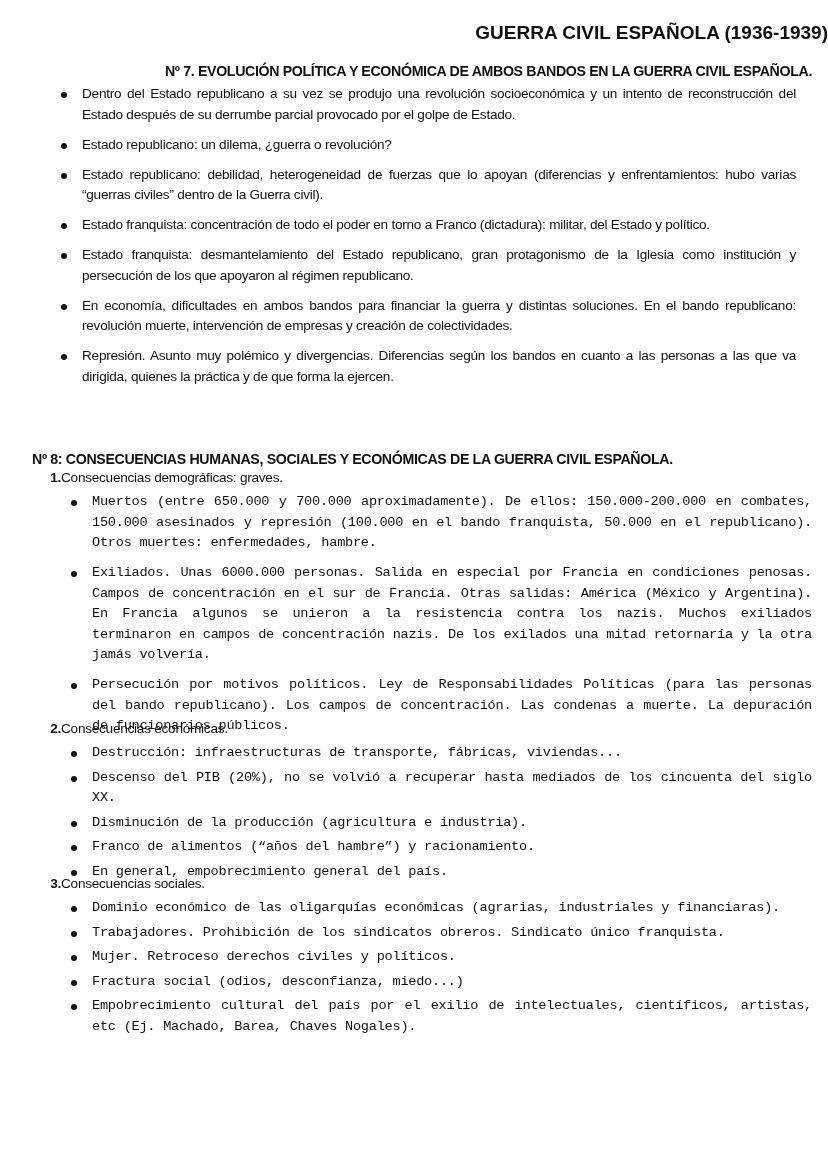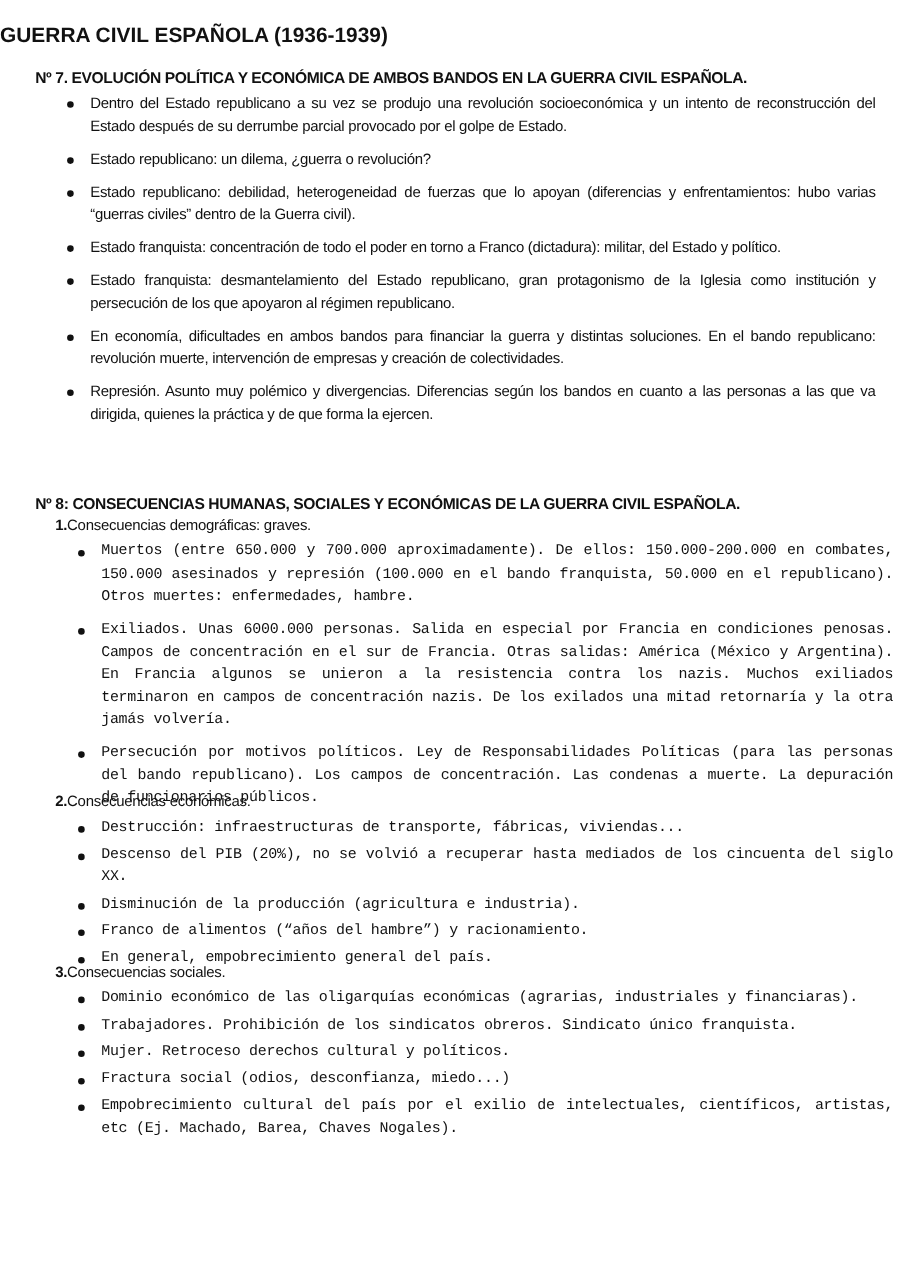--- a/index.html
+++ b/index.html
@@ -2,21 +2,21 @@
 <html><head>
 <meta charset="utf-8">
 <style>
   html, body { margin: 0; padding: 0; background: #ffffff; }
   body {
     width: 828px; height: 1171px; overflow: hidden; position: relative;
     font-family: "Liberation Sans", sans-serif; color: #111111;
   }
   .page { position: absolute; left: 0; top: 0; width: 828px; }
   .title {
-    position: absolute; top: 22px; left: 0; width: 828px; text-align: left;
+    position: absolute; top: 22px; left: 0; width: 828px; text-align: right;
     font-size: 19px; font-weight: bold; letter-spacing: 0px;
   }
   .h2 {
     position: absolute; left: 32px; width: 780px;
     font-size: 14.2px; font-weight: bold; white-space: nowrap; letter-spacing: -0.35px;
   }
   .text {
     font-size: 13.6px; line-height: 20.5px; text-align: justify; letter-spacing: -0.25px;
   }
   .s7-list { position: absolute; left: 0; top: 84px; width: 828px; }
@@ -33,21 +33,21 @@
   .s8-item { position: relative; margin-left: 92px; width: 720px; margin-bottom: 4px; font-family: Liberation Mono, monospace; }
   .s8-item.spaced { margin-bottom: 9.5px; }
 </style>
 </head>
 <body>
 
 <div class="page">
 
   <div class="title">GUERRA CIVIL ESPAÑOLA (1936-1939)</div>
 
-  <div class="h2" style="top:63px;">Nº 7. EVOLUCIÓN POLÍTICA Y ECONÓMICA DE AMBOS BANDOS EN LA GUERRA CIVIL ESPAÑOLA.</div>
+  <div class="h2" style="top:63px;text-align:right;">Nº 7. EVOLUCIÓN POLÍTICA Y ECONÓMICA DE AMBOS BANDOS EN LA GUERRA CIVIL ESPAÑOLA.</div>
 
   <div class="s7-list">
     <div class="s7-item text"><span class="bullet"></span><span>Dentro del Estado republicano a su vez se produjo una revolución socioeconómica y un intento de reconstrucción del Estado después de su derrumbe parcial provocado por el golpe de Estado.</span></div>
     <div class="s7-item text"><span class="bullet"></span><span>Estado republicano: un dilema, ¿guerra o revolución?</span></div>
     <div class="s7-item text"><span class="bullet"></span><span>Estado republicano: debilidad, heterogeneidad de fuerzas que lo apoyan (diferencias y enfrentamientos: hubo varias “guerras civiles” dentro de la Guerra civil).</span></div>
     <div class="s7-item text"><span class="bullet"></span><span>Estado franquista: concentración de todo el poder en torno a Franco (dictadura): militar, del Estado y político.</span></div>
     <div class="s7-item text"><span class="bullet"></span><span>Estado franquista: desmantelamiento del Estado republicano, gran protagonismo de la Iglesia como institución y persecución de los que apoyaron al régimen republicano.</span></div>
     <div class="s7-item text"><span class="bullet"></span><span>En economía, dificultades en ambos bandos para financiar la guerra y distintas soluciones. En el bando republicano: revolución muerte, intervención de empresas y creación de colectividades.</span></div>
     <div class="s7-item text"><span class="bullet"></span><span>Represión. Asunto muy polémico y divergencias. Diferencias según los bandos en cuanto a las personas a las que va dirigida, quienes la práctica y de que forma la ejercen.</span></div>
   </div>
@@ -67,18 +67,18 @@
     <div class="s8-item text"><span class="bullet"></span><span>Descenso del PIB (20%), no se volvió a recuperar hasta mediados de los cincuenta del siglo XX.</span></div>
     <div class="s8-item text"><span class="bullet"></span><span>Disminución de la producción (agricultura e industria).</span></div>
     <div class="s8-item text"><span class="bullet"></span><span>Franco de alimentos (“años del hambre”) y racionamiento.</span></div>
     <div class="s8-item text"><span class="bullet"></span><span>En general, empobrecimiento general del país.</span></div>
   </div>
 
   <div class="num-head" style="top:876px;"><b>3.</b><span>Consecuencias sociales.</span></div>
   <div class="s8-list" style="top:898px;">
     <div class="s8-item text"><span class="bullet"></span><span>Dominio económico de las oligarquías económicas (agrarias, industriales y financiaras).</span></div>
     <div class="s8-item text"><span class="bullet"></span><span>Trabajadores. Prohibición de los sindicatos obreros. Sindicato único franquista.</span></div>
-    <div class="s8-item text"><span class="bullet"></span><span>Mujer. Retroceso derechos cultural  y políticos.</span></div>
+    <div class="s8-item text"><span class="bullet"></span><span>Mujer. Retroceso derechos civiles  y políticos.</span></div>
     <div class="s8-item text"><span class="bullet"></span><span>Fractura social (odios, desconfianza, miedo...)</span></div>
     <div class="s8-item text"><span class="bullet"></span><span>Empobrecimiento cultural del país por el exilio de intelectuales, científicos, artistas, etc (Ej. Machado, Barea, Chaves Nogales).</span></div>
   </div>
 
 </div>
 
 </body></html>

